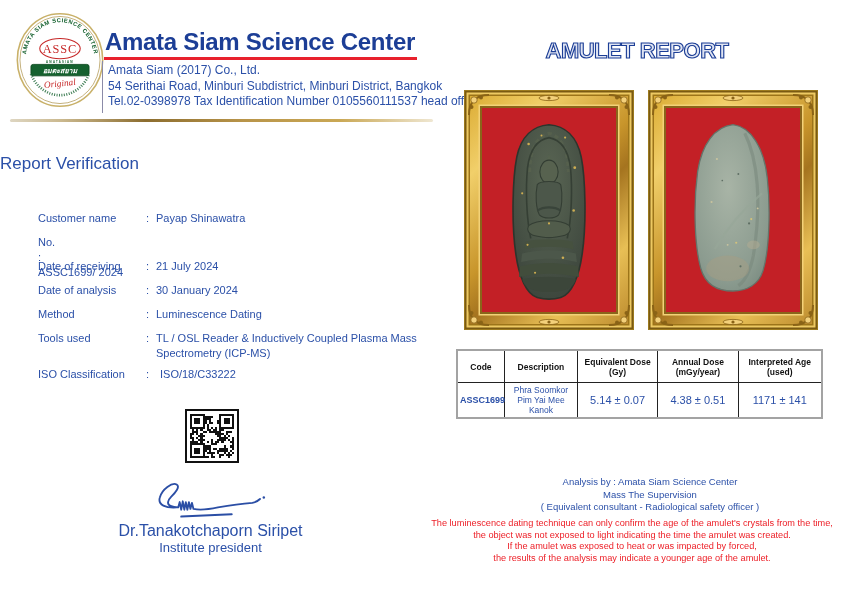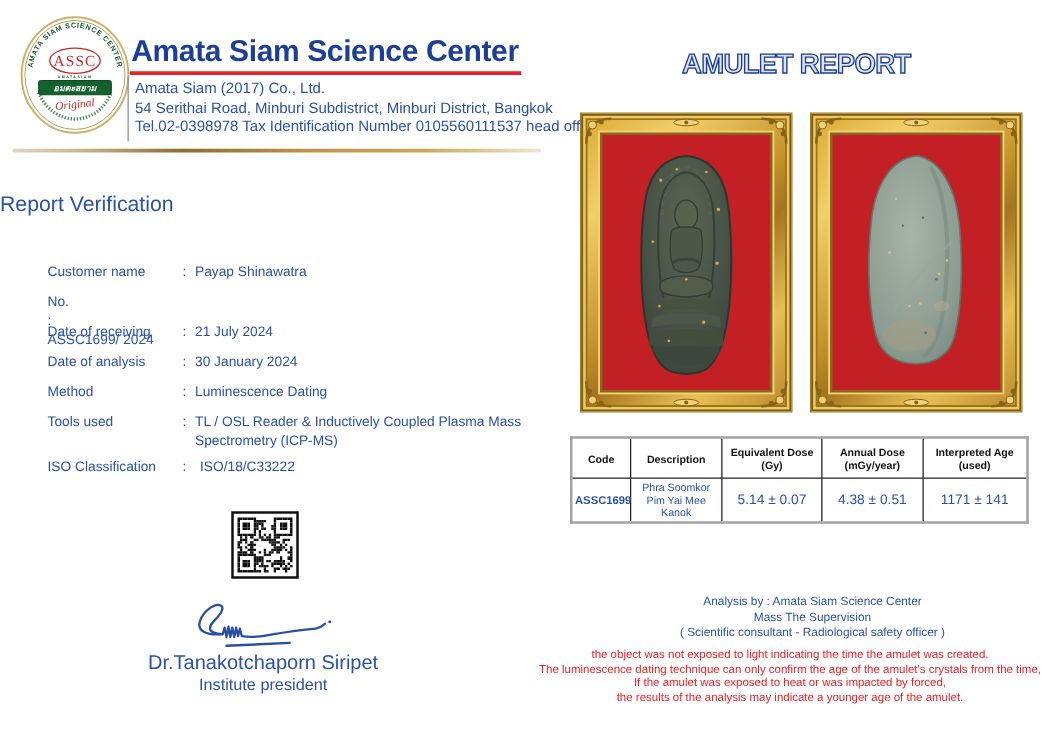--- a/index.html
+++ b/index.html
@@ -784,21 +784,21 @@
       <td class="t-val">5.14 ± 0.07</td>
       <td class="t-val">4.38 ± 0.51</td>
       <td class="t-val">1171 ± 141</td>
     </tr>
   </tbody>
 </table>
 
 <div id="analysis" class="abs">
   <div>Analysis by :  Amata Siam Science Center</div>
   <div>Mass The Supervision</div>
-  <div>( Scientific consultant - Radiological safety officer )</div>
+  <div>( Equivalent consultant - Radiological safety officer )</div>
 </div>
 
 <div id="disclaimer" class="abs">
+  <div>The luminescence dating technique can only confirm the age of the amulet's crystals from the time,</div>
   <div>the object was not exposed to light indicating the time the amulet was created.</div>
-  <div>The luminescence dating technique can only confirm the age of the amulet's crystals from the time,</div>
   <div>If the amulet was exposed to heat or was impacted by forced,</div>
   <div>the results of the analysis may indicate a younger age of the amulet.</div>
 </div>
 
 </body></html>

